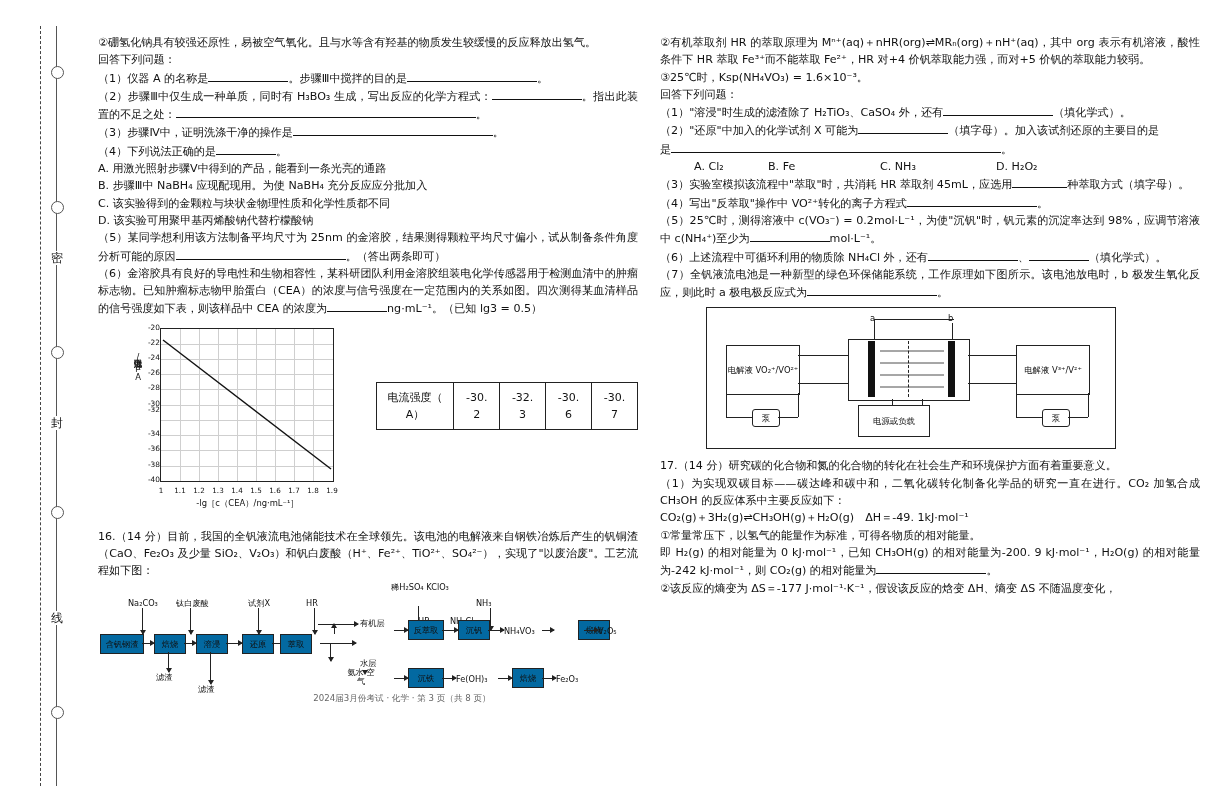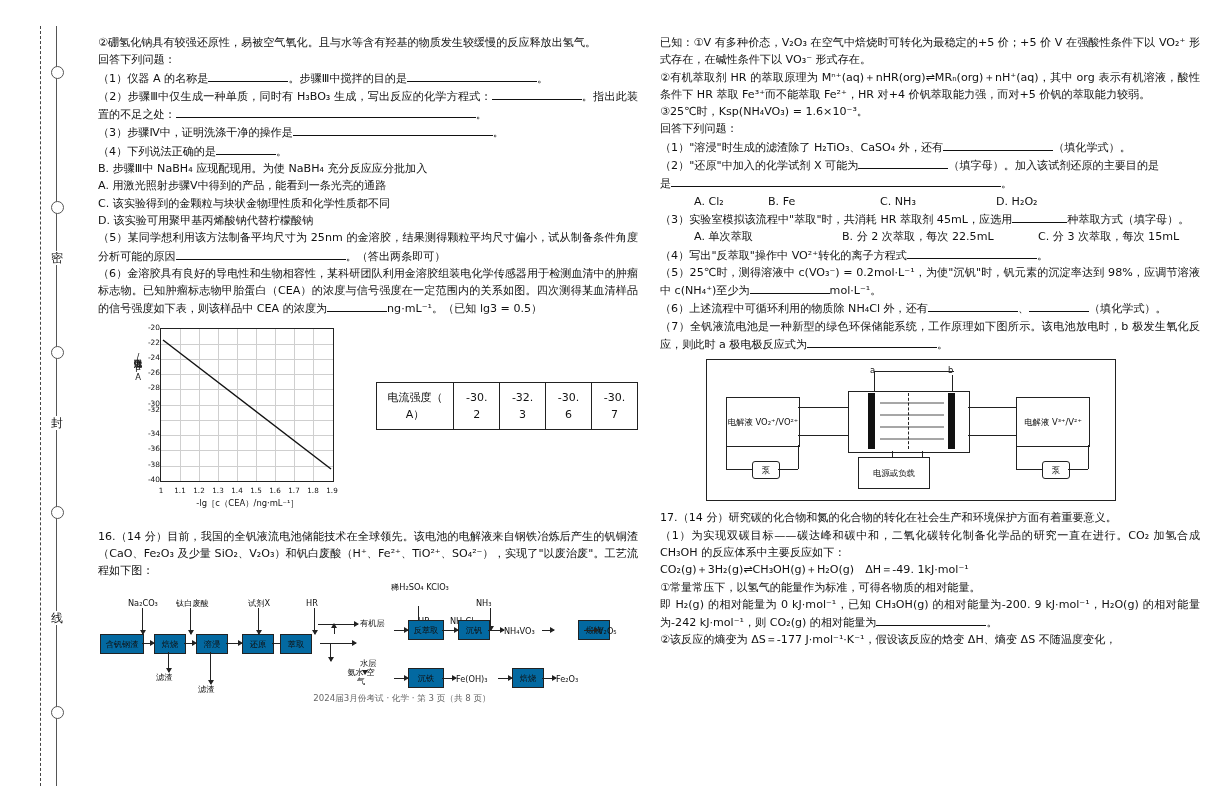--- a/index.html
+++ b/index.html
@@ -125,22 +125,22 @@
       <span>（2）步骤Ⅲ中仅生成一种单质，同时有 H₃BO₃ 生成，写出反应的化学方程式：</span><span class="u u90"></span><span>。指出此装置的不足之处：</span><span class="u u300"></span>。
     </div>
 
     <div class="p">
       <span>（3）步骤Ⅳ中，证明洗涤干净的操作是</span><span class="u u200"></span>。
     </div>
 
     <div class="p">
       <span>（4）下列说法正确的是</span><span class="u u60"></span>。
     </div>
+    <div class="p">A. 用激光照射步骤Ⅴ中得到的产品，能看到一条光亮的通路</div>
     <div class="p">B. 步骤Ⅲ中 NaBH₄ 应现配现用。为使 NaBH₄ 充分反应应分批加入</div>
-    <div class="p">A. 用激光照射步骤Ⅴ中得到的产品，能看到一条光亮的通路</div>
     <div class="p">C. 该实验得到的金颗粒与块状金物理性质和化学性质都不同</div>
     <div class="p">D. 该实验可用聚甲基丙烯酸钠代替柠檬酸钠</div>
 
     <div class="p">
       <span>（5）某同学想利用该方法制备平均尺寸为 25nm 的金溶胶，结果测得颗粒平均尺寸偏小，试从制备条件角度分析可能的原因</span><span class="u u170"></span><span>。（答出两条即可）</span>
     </div>
 
     <div class="p">
       <span>（6）金溶胶具有良好的导电性和生物相容性，某科研团队利用金溶胶组装电化学传感器用于检测血清中的肿瘤标志物。已知肿瘤标志物甲胎蛋白（CEA）的浓度与信号强度在一定范围内的关系如图。四次测得某血清样品的信号强度如下表，则该样品中 CEA 的浓度为</span><span class="u u60"></span><span>ng·mL⁻¹。（已知 lg3 = 0.5）</span>
     </div>
@@ -275,21 +275,20 @@
       <div class="txt" style="left:458px;top:92px">Fe₂O₃</div>
 
       <div class="arv" style="left:266px;top:92px;height:0px"></div>
     </div>
 
     <div class="footer footerL" style="left:104px;width:400px">2024届3月份考试 · 化学 · 第 3 页（共 8 页）</div>
   </div>
 
   <div class="col colR">
 
-    <div class="p">已知：①V 有多种价态，V₂O₃ 在空气中焙烧时可转化为最稳定的+5 价；+5 价 V 在强酸性条件下以 VO₂⁺ 形式存在，在碱性条件下以 VO₃⁻ 形式存在。</div>
     <div class="p">②有机萃取剂 HR 的萃取原理为 Mⁿ⁺(aq)＋nHR(org)⇌MRₙ(org)＋nH⁺(aq)，其中 org 表示有机溶液，酸性条件下 HR 萃取 Fe³⁺而不能萃取 Fe²⁺，HR 对+4 价钒萃取能力强，而对+5 价钒的萃取能力较弱。</div>
     <div class="p">③25℃时，Ksp(NH₄VO₃) = 1.6×10⁻³。</div>
     <div class="p">回答下列问题：</div>
 
     <div class="p">
       <span>（1）"溶浸"时生成的滤渣除了 H₂TiO₃、CaSO₄ 外，还有</span><span class="u u110"></span><span>（填化学式）。</span>
     </div>
 
     <div class="p">
       <span>（2）"还原"中加入的化学试剂 X 可能为</span><span class="u u90"></span><span>（填字母）。加入该试剂还原的主要目的是</span>
@@ -297,25 +296,20 @@
     <div class="p">是<span class="u u330"></span>。</div>
     <div class="p" style="display:flex;gap:0">
       <span style="width:74px;padding-left:34px">A. Cl₂</span>
       <span style="width:112px">B. Fe</span>
       <span style="width:116px">C. NH₃</span>
       <span>D. H₂O₂</span>
     </div>
 
     <div class="p">
       <span>（3）实验室模拟该流程中"萃取"时，共消耗 HR 萃取剂 45mL，应选用</span><span class="u u55"></span><span>种萃取方式（填字母）。</span>
-    </div>
-    <div class="p" style="display:flex">
-      <span style="width:148px;padding-left:34px">A. 单次萃取</span>
-      <span style="width:196px">B. 分 2 次萃取，每次 22.5mL</span>
-      <span>C. 分 3 次萃取，每次 15mL</span>
     </div>
 
     <div class="p">
       <span>（4）写出"反萃取"操作中 VO²⁺转化的离子方程式</span><span class="u u130"></span>。
     </div>
 
     <div class="p">
       <span>（5）25℃时，测得溶液中 c(VO₃⁻) = 0.2mol·L⁻¹，为使"沉钒"时，钒元素的沉淀率达到 98%，应调节溶液中 c(NH₄⁺)至少为</span><span class="u u80"></span><span>mol·L⁻¹。</span>
     </div>
 

